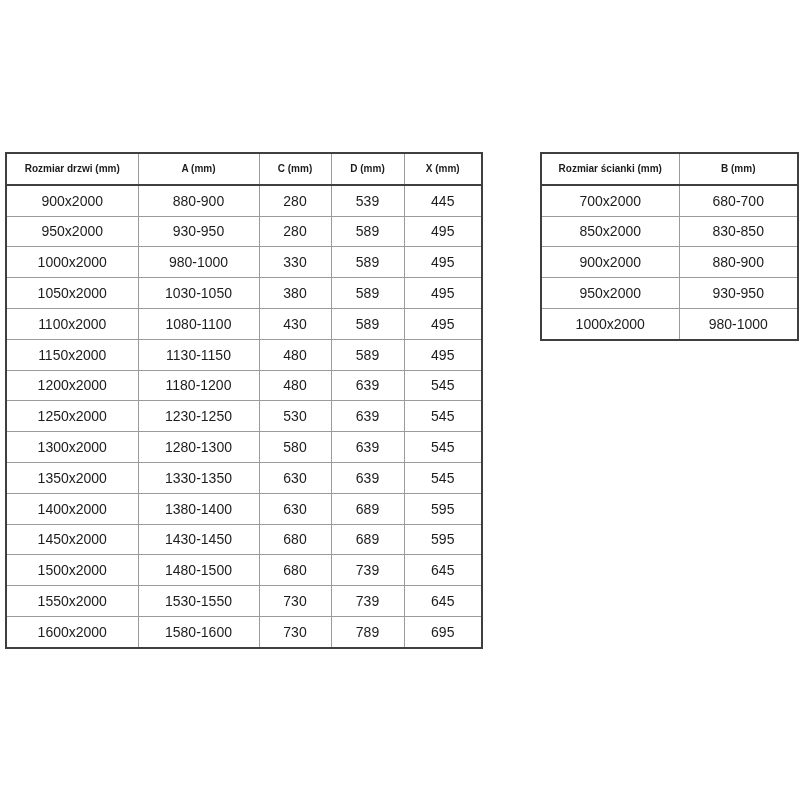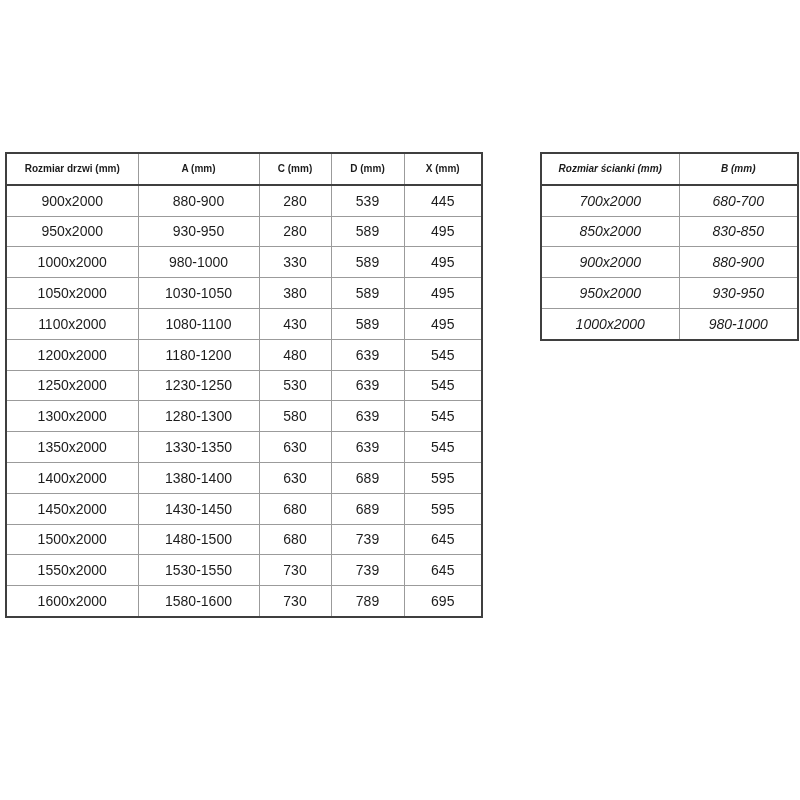--- a/index.html
+++ b/index.html
@@ -15,21 +15,21 @@
     color: #1c1c1c;
   }
   .spec-table {
     position: absolute;
     border-collapse: collapse;
     table-layout: fixed;
     border: 2px solid #3f3f3f;
     background: #ffffff;
   }
   .table-doors { left: 5px;  top: 152px; }
-  .table-walls { left: 540px; top: 152px; font-style: italic; }
+  .table-walls { left: 540px; top: 152px; }
   .spec-table th, .spec-table td {
     border: 1px solid #9b9b9b;
     text-align: center;
     vertical-align: middle;
     padding: 0;
     height: 29.8px;
     overflow: hidden;
     white-space: nowrap;
   }
   .spec-table th {
@@ -95,20 +95,27 @@
           <td>495</td>
         </tr>
         <tr>
           <td>1100x2000</td>
           <td>1080-1100</td>
           <td>430</td>
           <td>589</td>
           <td>495</td>
         </tr>
         <tr>
+          <td>1150x2000</td>
+          <td>1130-1150</td>
+          <td>480</td>
+          <td>589</td>
+          <td>495</td>
+        </tr>
+        <tr>
           <td>1200x2000</td>
           <td>1180-1200</td>
           <td>480</td>
           <td>639</td>
           <td>545</td>
         </tr>
         <tr>
           <td>1250x2000</td>
           <td>1230-1250</td>
           <td>530</td>

